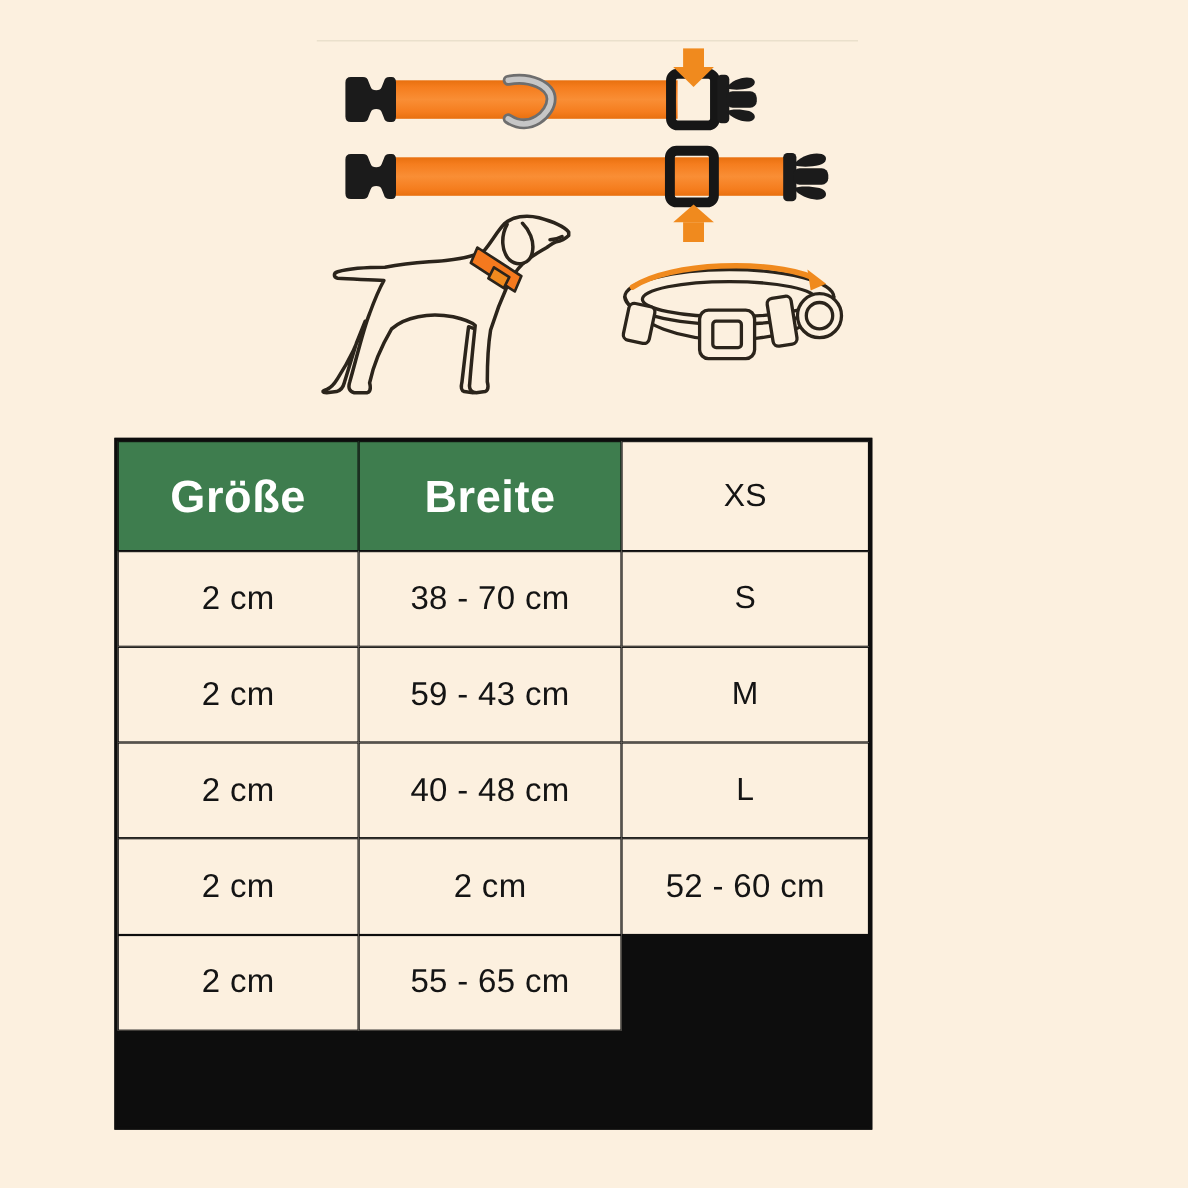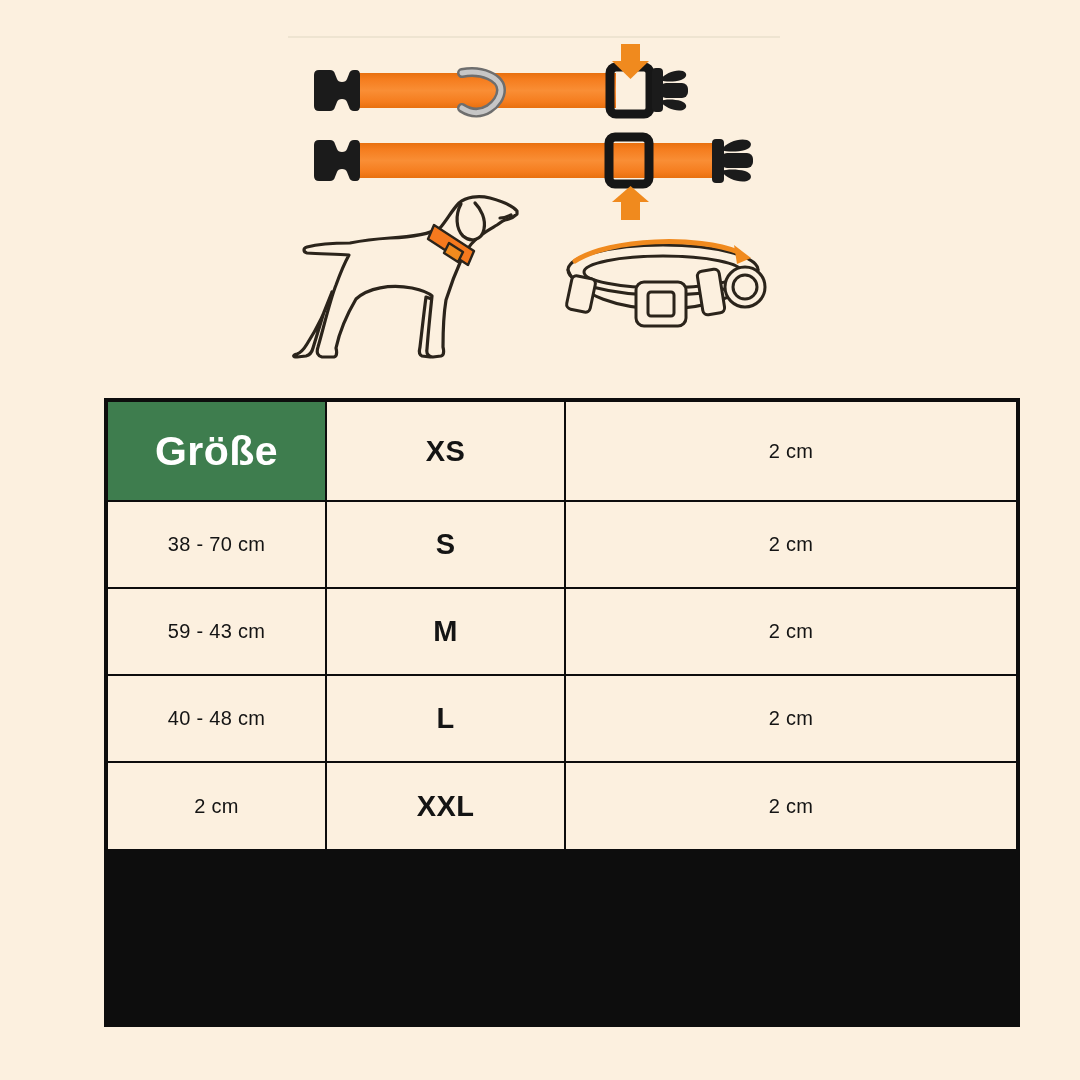--- a/index.html
+++ b/index.html
@@ -6,44 +6,44 @@
   .canvas{
     position:relative;
     width:1080px;height:1080px;
     background:#FCF0DF;
     overflow:hidden;
     font-family:"Liberation Sans","DejaVu Sans",sans-serif;
   }
   .illustration{position:absolute;left:270px;top:28px;}
   .size-table{
     position:absolute;left:104px;top:398px;
-    width:916px;height:629px;
+    width:689px;height:629px;
     box-sizing:border-box;
     border:3.5px solid #0d0d0d;
     display:grid;
     grid-template-columns:219px 239px 1fr;
     grid-template-rows:100px repeat(6,1fr);
     background:#0d0d0d;
   }
   .cell{
     display:flex;align-items:center;justify-content:center;
     background:#FCF0DF;
     border:1.5px solid #0d0d0d;
     color:#141414;
-    font-size:20px;
+    font-size:30px;
     letter-spacing:0.3px;
   }
   .cell.header{
     background:#3E7D4E;
     color:#ffffff;
     font-size:41px;
     font-weight:700;
     letter-spacing:0.5px;
   }
-  .cell.size{font-weight:700;font-size:29px;}
+  .cell.size{font-weight:400;font-size:29px;}
 </style>
 </head>
 <body>
 
 <div class="canvas">
 
   <svg class="illustration" width="540" height="370" viewBox="270 28 540 370">
     <defs>
       <linearGradient id="strap" x1="0" y1="0" x2="0" y2="1">
         <stop offset="0" stop-color="#E8700F"></stop>
@@ -160,35 +160,37 @@
 
       <g>
         <path d="M575,261 C610,238 700,236 738,252" stroke="#F08A1E" stroke-width="5"></path>
         <polygon points="751,258 734,245 737,264" fill="#F08A1E" stroke="none"></polygon>
       </g>
     </g>
   </svg>
 
   <div class="size-table">
     <div class="cell header">Größe</div>
+    <div class="cell header">Breite</div>
 
     <div class="cell size">XS</div>
     <div class="cell">2 cm</div>
     <div class="cell">38 - 70 cm</div>
 
     <div class="cell size">S</div>
     <div class="cell">2 cm</div>
     <div class="cell">59 - 43 cm</div>
 
     <div class="cell size">M</div>
     <div class="cell">2 cm</div>
     <div class="cell">40 - 48 cm</div>
 
     <div class="cell size">L</div>
     <div class="cell">2 cm</div>
 
     <div class="cell">2 cm</div>
+    <div class="cell">52 - 60 cm</div>
 
-    <div class="cell size">XXL</div>
     <div class="cell">2 cm</div>
+    <div class="cell">55 - 65 cm</div>
   </div>
 
 </div>
 
 </body></html>

